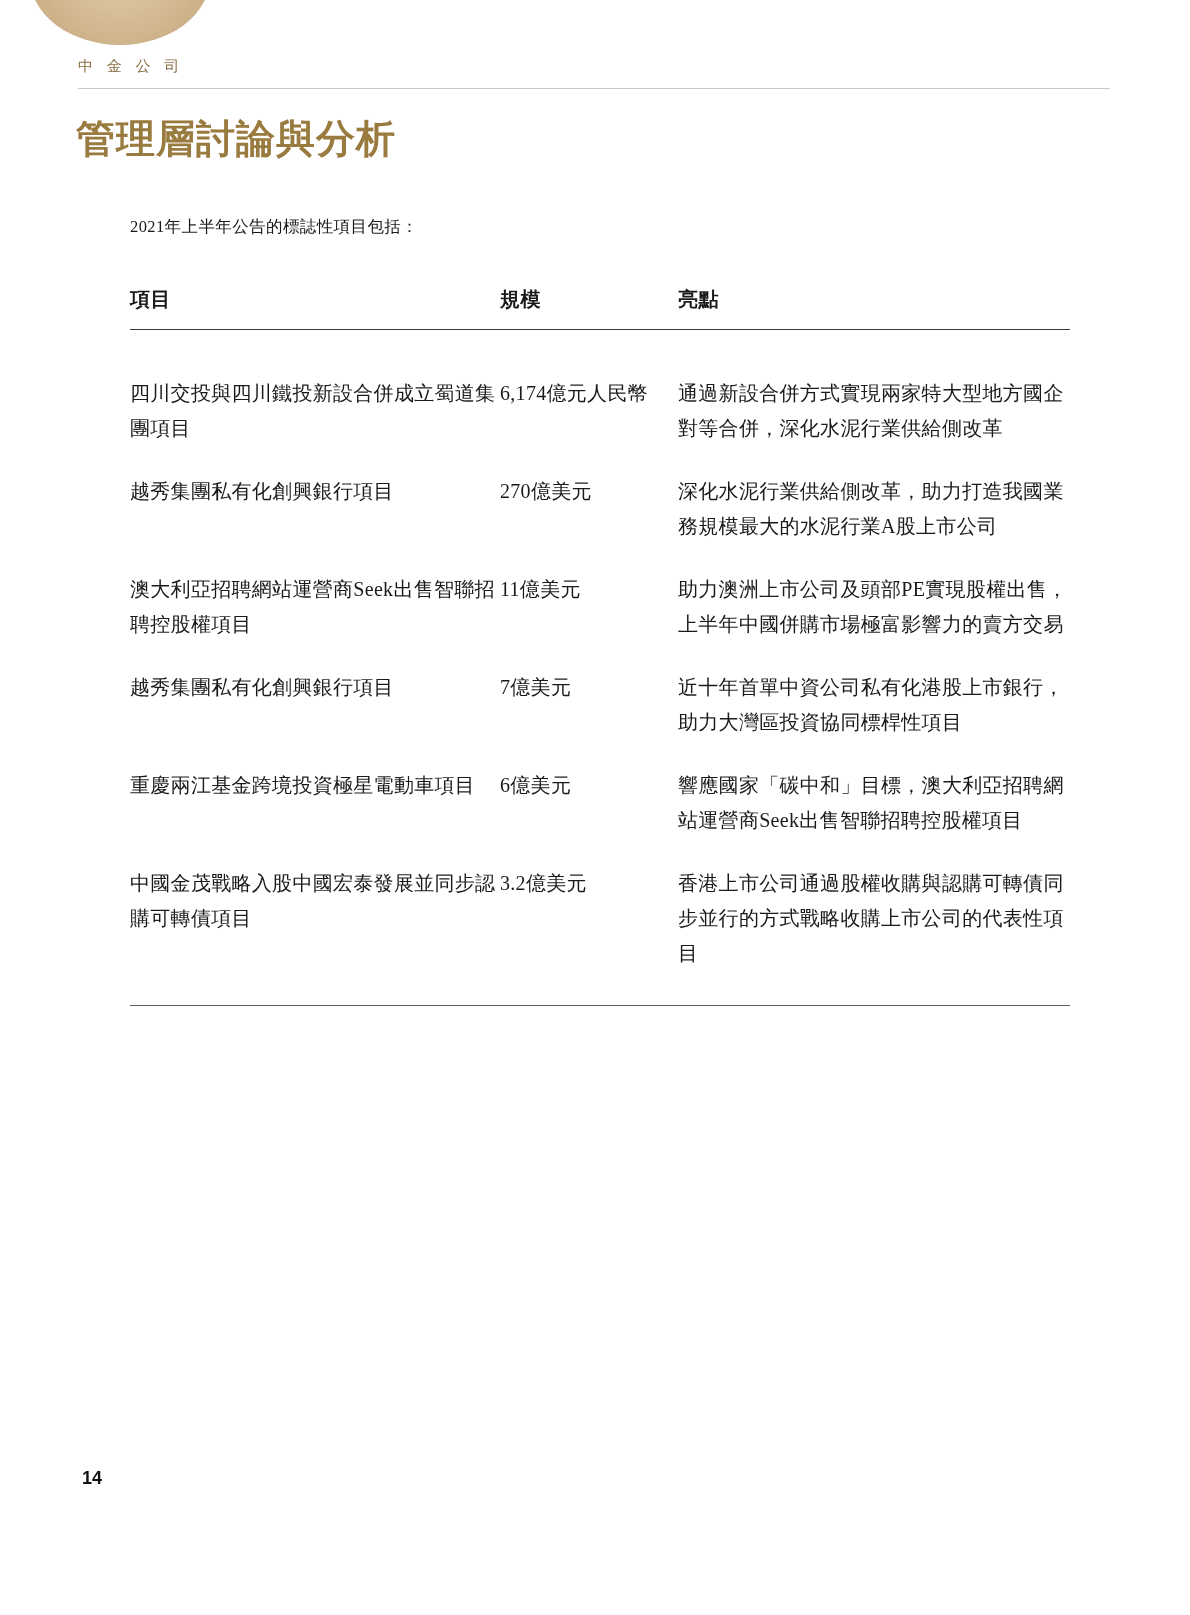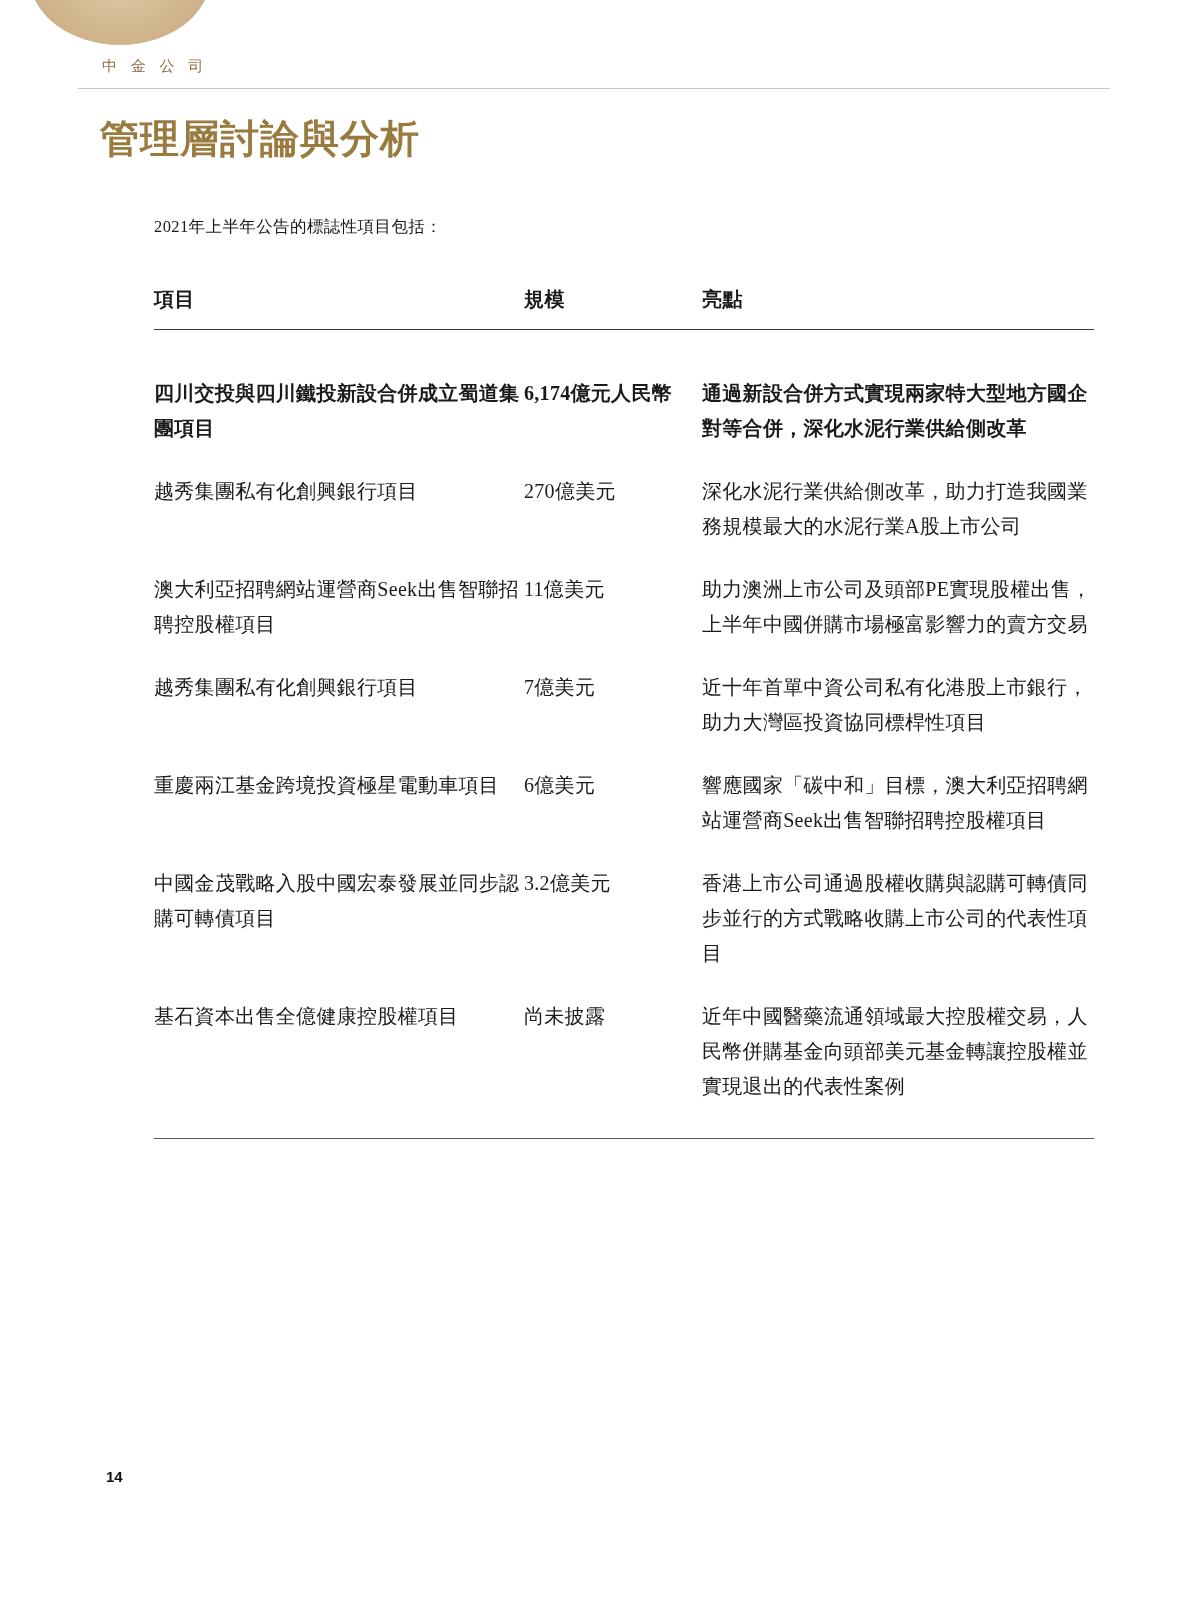--- a/index.html
+++ b/index.html
@@ -1,15 +1,15 @@
 <!DOCTYPE html>
 <html><head>
 <meta charset="utf-8">
 <style>
-  * { box-sizing: border-box; padding-left: 24px; }
+  * { box-sizing: border-box; }
   html, body {
     margin: 0;
     padding: 0;
   }
   body {
     width: 1190px;
     height: 1615px;
     background: #ffffff;
     font-family: "Liberation Serif", "DejaVu Serif", serif;
     color: #1a1a1a;
@@ -104,40 +104,39 @@
   table.deals thead tr {
     border-bottom: 1.6px solid #3a3a3a;
   }
   table.deals td {
     vertical-align: top;
     padding: 14px 0 14px 0;
     letter-spacing: 0.3px;
   }
   table.deals tbody tr:first-child td {
     padding-top: 46px;
-    font-weight: bold;
   }
   table.deals tbody tr:last-child td {
     padding-bottom: 34px;
   }
   .col-item   { width: 370px; padding-right: 18px; }
   .col-scale  { width: 178px; padding-right: 12px; margin-left: 27px; }
   .col-high   { width: 392px; }
   .table-bottom-rule {
     width: 940px;
     height: 1.2px;
     background: #5a5a5a;
   }
 
   
   .page-number {
     position: absolute;
     left: 82px;
     top: 1468px;
-    font-size: 15px;
+    font-size: 18px;
     font-weight: bold;
     color: #111;
     font-family: "Liberation Sans", sans-serif;
   }
 </style>
 </head>
 <body>
 
 <div class="header">
   <div class="logo-block">
@@ -185,23 +184,18 @@
       <tr>
         <td class="col-item">重慶兩江基金跨境投資極星電動車項目</td>
         <td class="col-scale">6億美元</td>
         <td class="col-high">響應國家「碳中和」目標，澳大利亞招聘網站運營商Seek出售智聯招聘控股權項目</td>
       </tr>
       <tr>
         <td class="col-item">中國金茂戰略入股中國宏泰發展並同步認購可轉債項目</td>
         <td class="col-scale">3.2億美元</td>
         <td class="col-high">香港上市公司通過股權收購與認購可轉債同步並行的方式戰略收購上市公司的代表性項目</td>
       </tr>
-      <tr>
-        <td class="col-item">基石資本出售全億健康控股權項目</td>
-        <td class="col-scale">尚未披露</td>
-        <td class="col-high">近年中國醫藥流通領域最大控股權交易，人民幣併購基金向頭部美元基金轉讓控股權並實現退出的代表性案例</td>
-      </tr>
     </tbody>
   </table>
   <div class="table-bottom-rule"></div>
 </div>
 
 <div class="page-number">14</div>
 
 </body></html>

